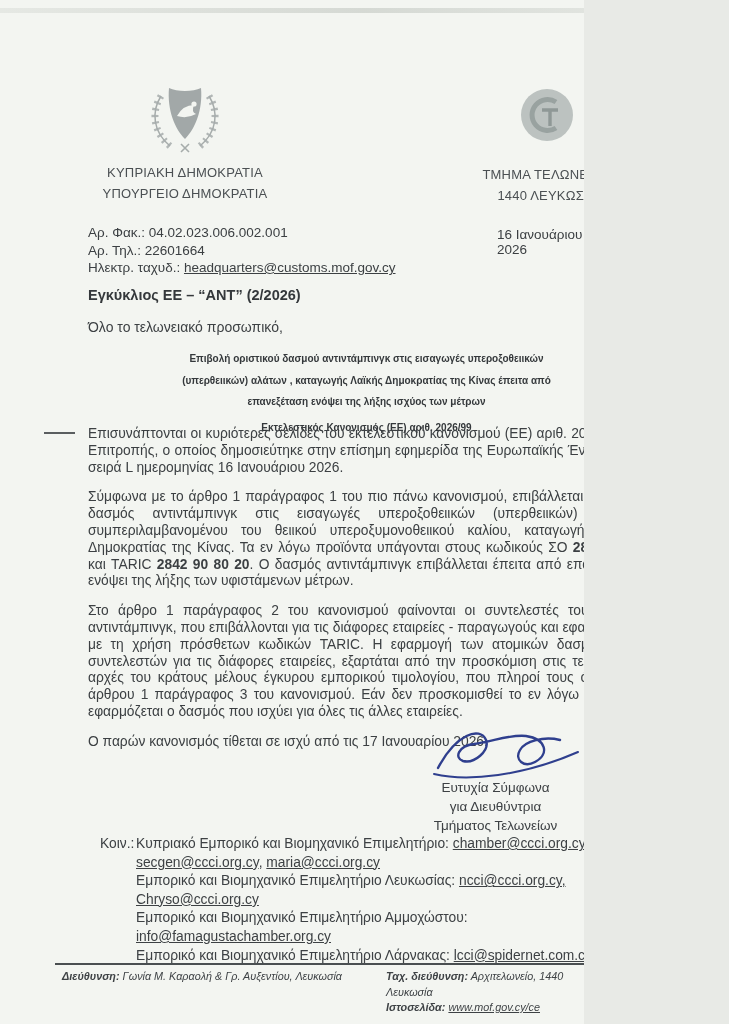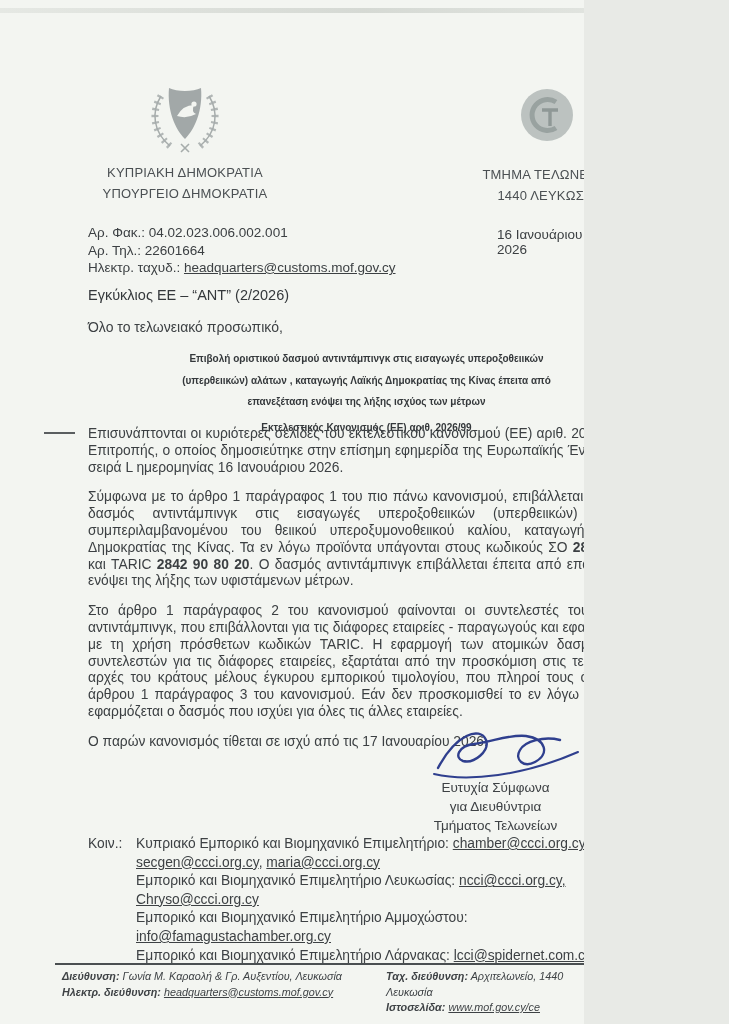--- a/index.html
+++ b/index.html
@@ -9,38 +9,38 @@
         background:linear-gradient(90deg,rgba(150,158,150,.15),rgba(150,158,150,.32),rgba(150,158,150,.12));}
   
   .hdr-left{position:absolute;left:85px;top:80px;width:200px;text-align:center;}
   .hdr-right{position:absolute;left:452px;top:88px;width:190px;text-align:center;}
   .hdr-line{font-size:13px;line-height:21px;color:#4b5053;letter-spacing:.2px;}
   .hdr-right .hdr-line:first-of-type{margin-top:18px;}
   
   .ref{position:absolute;left:88px;top:224px;font-size:13.5px;line-height:17.5px;color:#3c4043;}
   .date{position:absolute;left:497px;top:227px;font-size:13.5px;color:#3c4043;}
   .link{text-decoration:underline;color:inherit;cursor:pointer;}
-  .circ{position:absolute;left:88px;top:287px;font-weight:normal;font-size:14.5px;color:#34383b;}
+  .circ{position:absolute;left:88px;top:287px;font-weight:bold;font-size:14.5px;color:#34383b;}
   .salut{position:absolute;left:88px;top:319px;font-size:14px;}
   .subject{position:absolute;left:91px;top:348px;width:551px;text-align:center;
            font-weight:bold;font-size:10px;line-height:21.5px;color:#34383b;}
   .subject .reg{display:inline-block;margin-top:4px;}
   
   .margin-dash{position:absolute;left:44px;top:432px;width:31px;height:2px;background:#5a5e60;}
   .bodytext{position:absolute;left:88px;top:426px;width:557px;font-size:13.8px;
             line-height:16.8px;text-align:justify;color:#3c4043;}
   .bodytext p{margin:0 0 13px 0;}
   .b{font-weight:bold;}
   
   .sig-svg{position:absolute;left:428px;top:724px;}
   .sig-block{position:absolute;left:393px;top:778px;width:205px;text-align:center;
              font-size:13.5px;line-height:19px;}
   
   .cc{position:absolute;left:88px;top:835px;font-size:13.8px;line-height:18.6px;}
-  .cc-label{position:absolute;left:0;top:0;}
+  .cc-label{position:absolute;left:12px;top:0;}
   .cc-lines{margin-left:48px;width:475px;}
   
   .footer-rule{position:absolute;left:55px;top:963px;width:618px;height:2px;background:#4a4f51;}
   .footer{position:absolute;top:969px;font-size:10.8px;font-style:italic;line-height:15.5px;color:#3e4245;}
   .fl{left:62px;} .fr{left:386px;}
   .footer .lbl{font-weight:bold;}
 </style>
 </head>
 <body>
 
@@ -119,19 +119,18 @@
       <div><a class="link">Chryso@ccci.org.cy</a></div>
       <div><span>Εμπορικό και Βιομηχανικό Επιμελητήριο Αμμοχώστου:</span></div>
       <div><a class="link">info@famagustachamber.org.cy</a></div>
       <div><span>Εμπορικό και Βιομηχανικό Επιμελητήριο Λάρνακας: </span><a class="link">lcci@spidernet.com.cy</a></div>
     </div>
   </div>
 
   <div class="footer-rule"></div>
   <div class="footer fl">
     <div><span class="lbl">Διεύθυνση:</span><span> Γωνία Μ. Καραολή &amp; Γρ. Αυξεντίου, Λευκωσία</span></div>
-    <div><span class="lbl">Ηλεκτρ. διεύθυνση:</span> <a class="link">headquarters@customs.mof.gov.cy</a></div>
   </div>
   <div class="footer fr">
     <div><span class="lbl">Ταχ. διεύθυνση:</span><span> Αρχιτελωνείο, 1440 Λευκωσία</span></div>
     <div><span class="lbl">Ιστοσελίδα:</span> <a class="link">www.mof.gov.cy/ce</a></div>
   </div>
 </div>
 
 </body></html>

